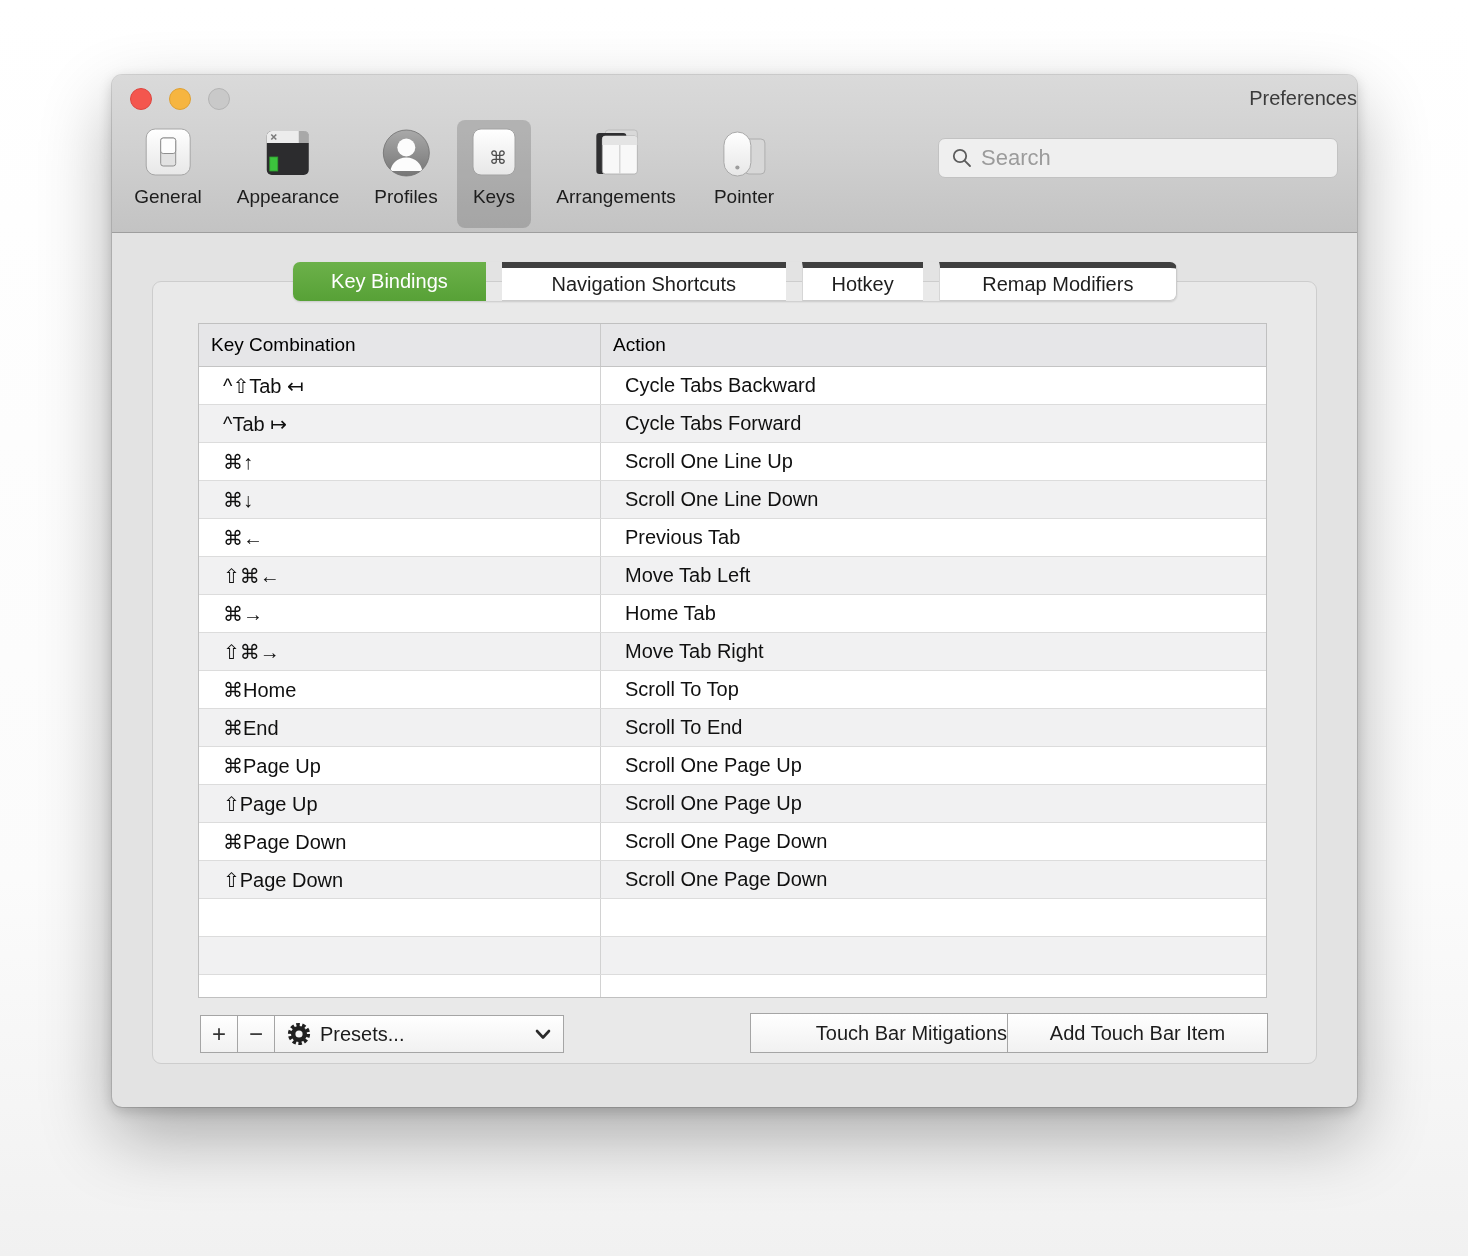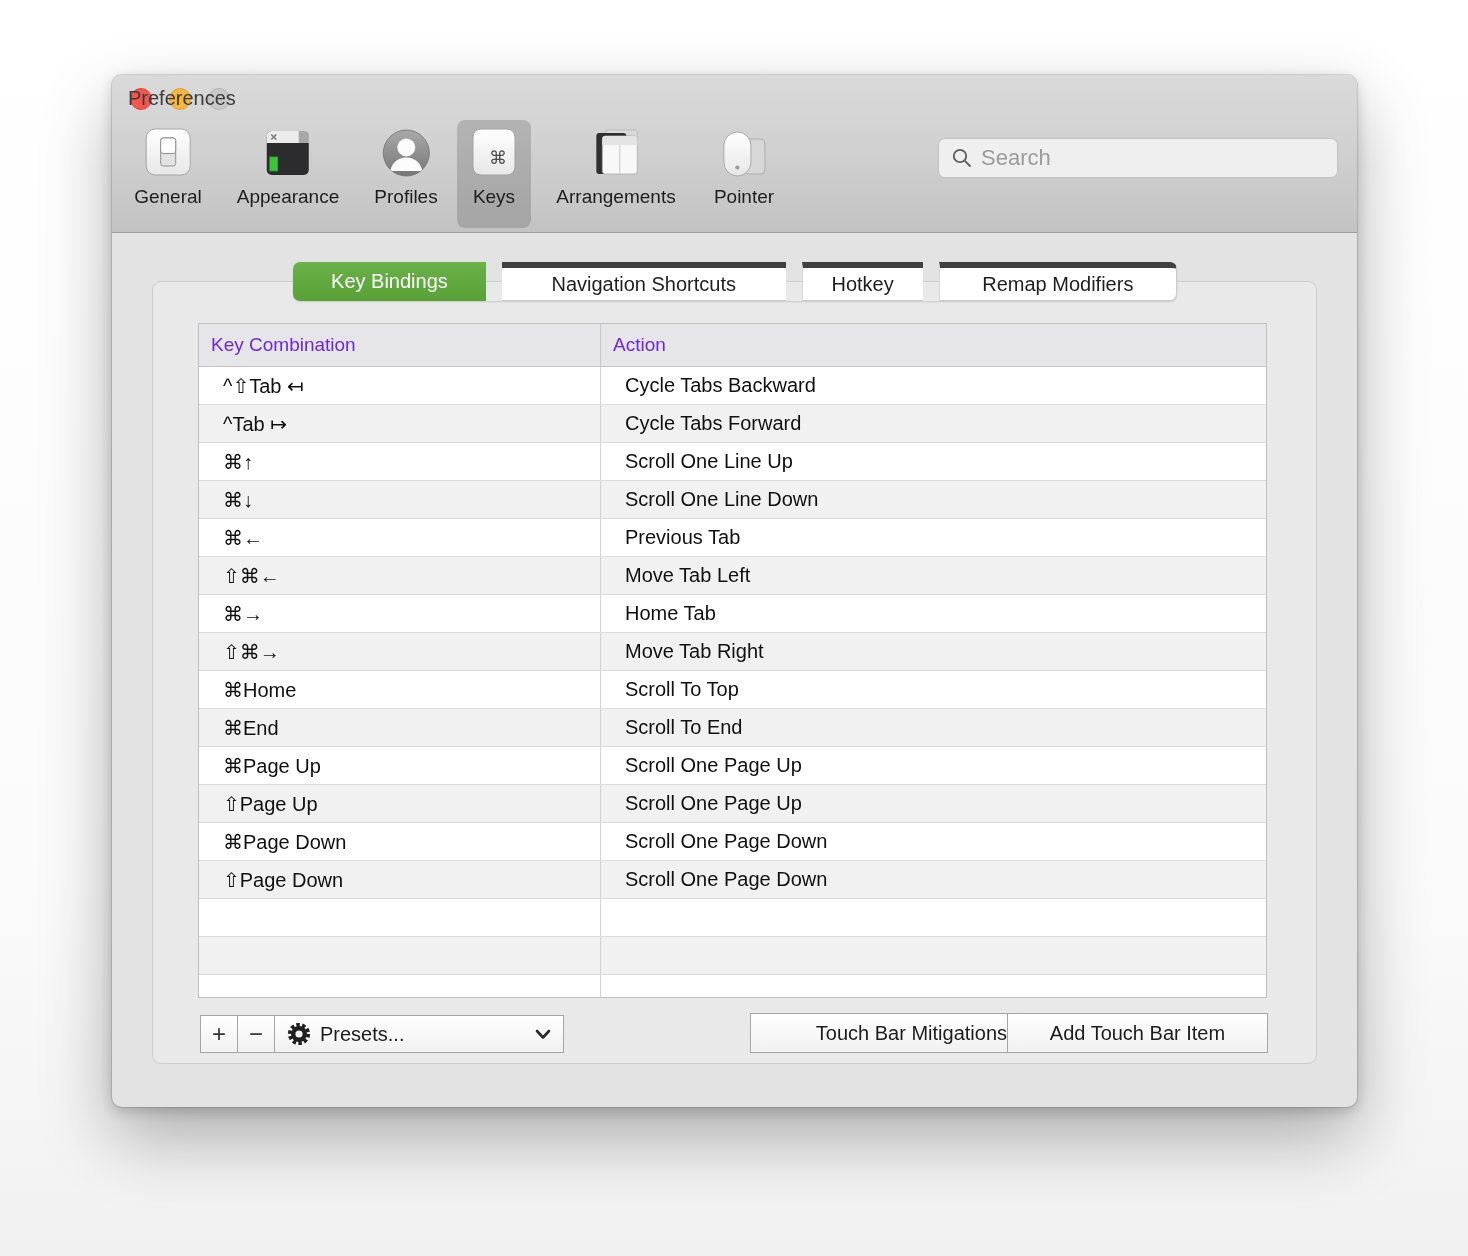--- a/index.html
+++ b/index.html
@@ -18,21 +18,21 @@
   .chrome{
     position:absolute;left:0;top:0;width:100%;height:158px;
     background:linear-gradient(180deg,#dadada 0%,#d1d1d1 45%,#c3c3c3 100%);
     border-radius:10px 10px 0 0;border-bottom:1px solid #9e9e9e;box-sizing:border-box;
   }
   .tl{position:absolute;top:13px;width:22px;height:22px;border-radius:50%;box-sizing:border-box;}
   .tl.red{left:18px;background:#f4564e;border:1px solid #dd4640;}
   .tl.yellow{left:57px;background:#f6b540;border:1px solid #dfa134;}
   .tl.gray{left:96px;background:#c9c9c9;border:1px solid #b4b4b4;}
   .win-title{
-    position:absolute;top:12px;left:16px;width:100%;text-align:left;
+    position:absolute;top:12px;left:0;width:100%;text-align:right;
     font-size:20px;color:#3b3b3b;
   }
   .titem{
     position:absolute;top:45px;height:108px;padding:6px 8px 0 8px;box-sizing:border-box;
     transform:translateX(-50%);display:flex;flex-direction:column;align-items:center;
     border-radius:8px;cursor:default;
   }
   .titem.selected{background:rgba(0,0,0,.155);}
   .titem .ticon{width:58px;height:58px;flex:0 0 58px;}
   .titem .tlabel{margin-top:2px;font-size:19px;color:#1d1d1d;white-space:nowrap;text-align:center;}
@@ -66,21 +66,21 @@
   }
   
   .ktable{
     position:absolute;left:86px;top:248px;width:1069px;height:675px;
     border:1px solid #c0c0c0;box-sizing:border-box;background:#ffffff;
   }
   .thead{
     display:grid;grid-template-columns:402px 1fr;height:43px;
     background:#e6e6e8;border-bottom:1px solid #c4c4c4;box-sizing:border-box;
   }
-  .thead .hcell{display:flex;align-items:center;padding-left:12px;font-size:19px;color:#6d28d9;}
+  .thead .hcell{display:flex;align-items:center;padding-left:12px;font-size:19px;color:#000000;}
   .thead .hcell.keycol{border-right:1px solid #c9c9c9;}
   .rows{height:630px;overflow:hidden;}
   .row{display:grid;grid-template-columns:402px 1fr;height:38px;box-sizing:border-box;border-bottom:1px solid #dcdcdc;background:#ffffff;}
   .rows .row:nth-child(even){background:#f1f1f2;}
   .cell{display:flex;align-items:center;padding-left:0;font-size:20px;color:#101010;white-space:nowrap;margin-left:24px;}
   .cell.keycol{border-right:1px solid #d2d2d2;font-family:"Liberation Sans","DejaVu Sans",sans-serif;}
   
   .btn{
     box-sizing:border-box;border:1px solid #a5a5a5;
     background:linear-gradient(180deg,#ffffff 0%,#f1f1f1 100%);

